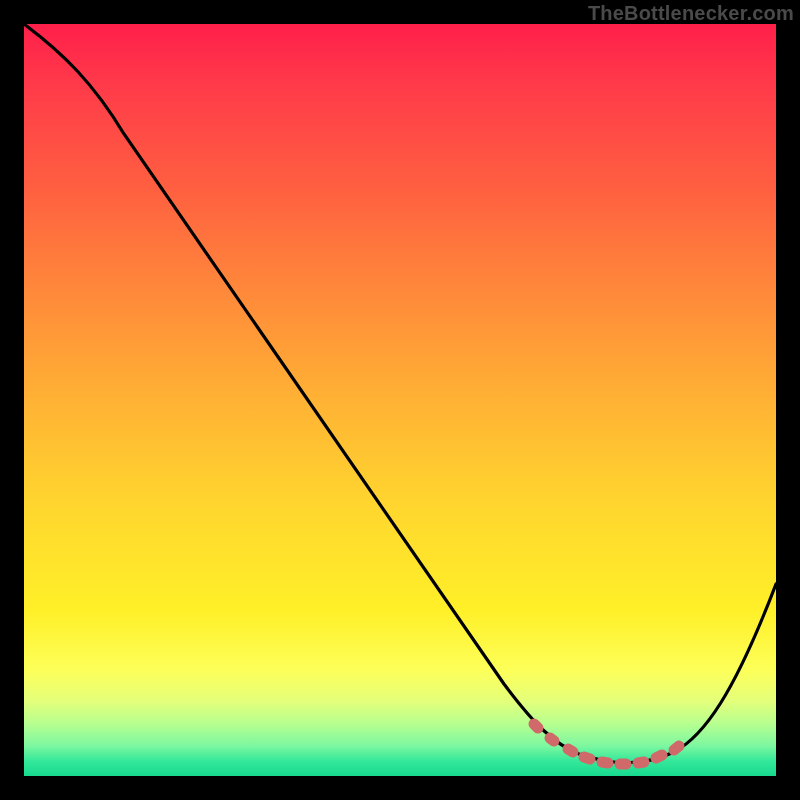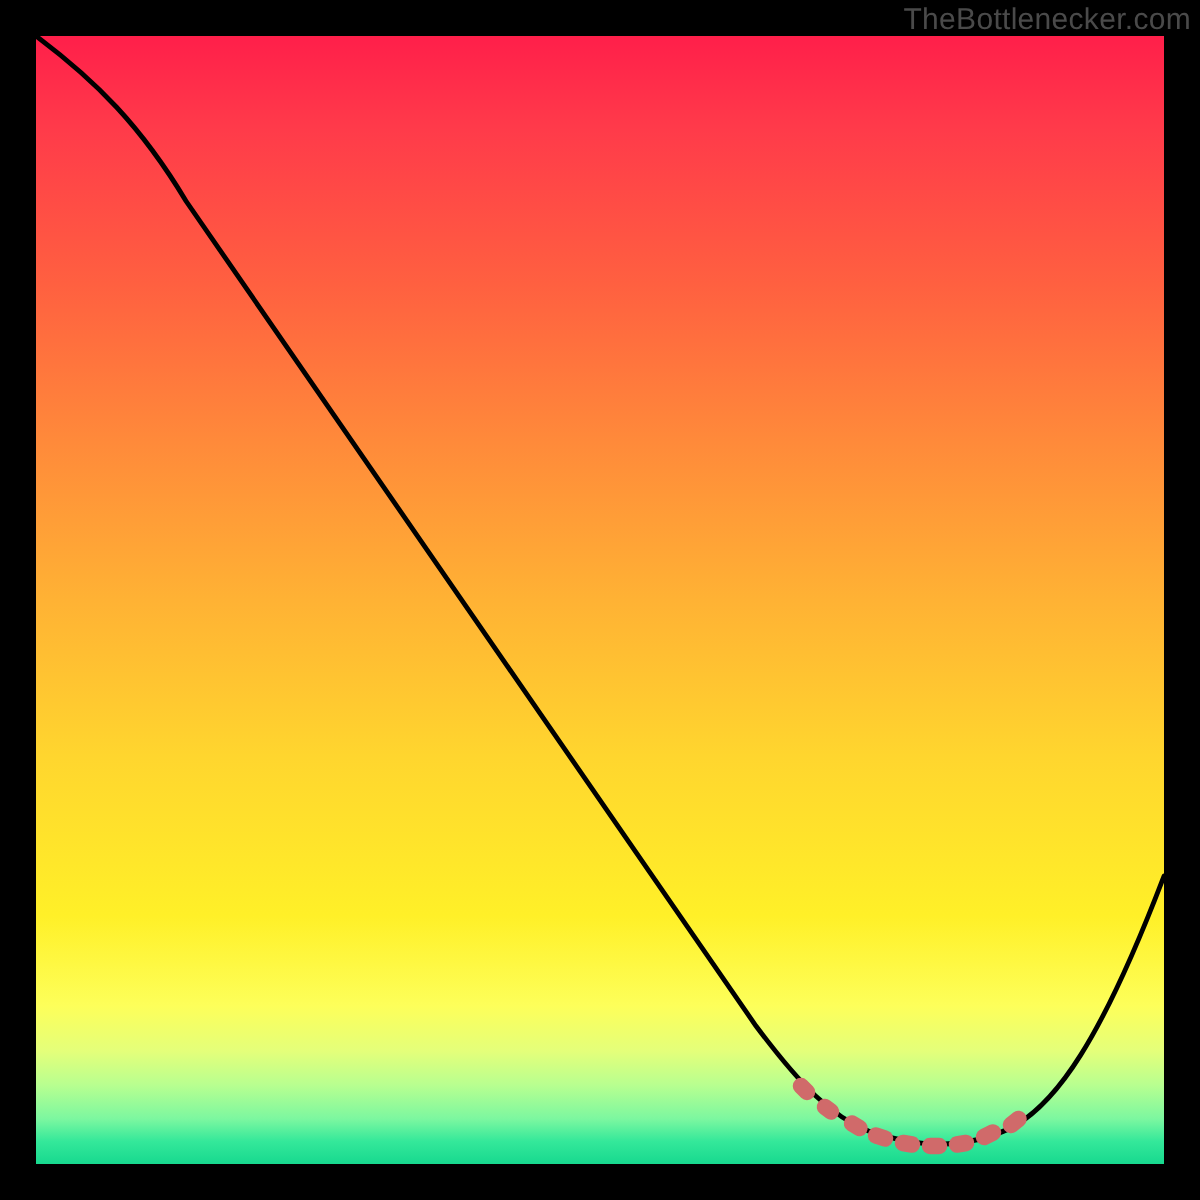--- a/index.html
+++ b/index.html
@@ -48,21 +48,21 @@
     top: 0;
     width: 752px;
     height: 752px;
   }
   .attrib {
     position: absolute;
     top: 2px;
     right: 6px;
     color: #4a4a4a;
     font-size: 20px;
-    font-weight: 400;
+    font-weight: 700;
     letter-spacing: 0.2px;
     margin-left: 23px;
   }
 </style>
 </head>
 <body>
 
 <div class="frame">
   <div class="gradient"></div>
 

